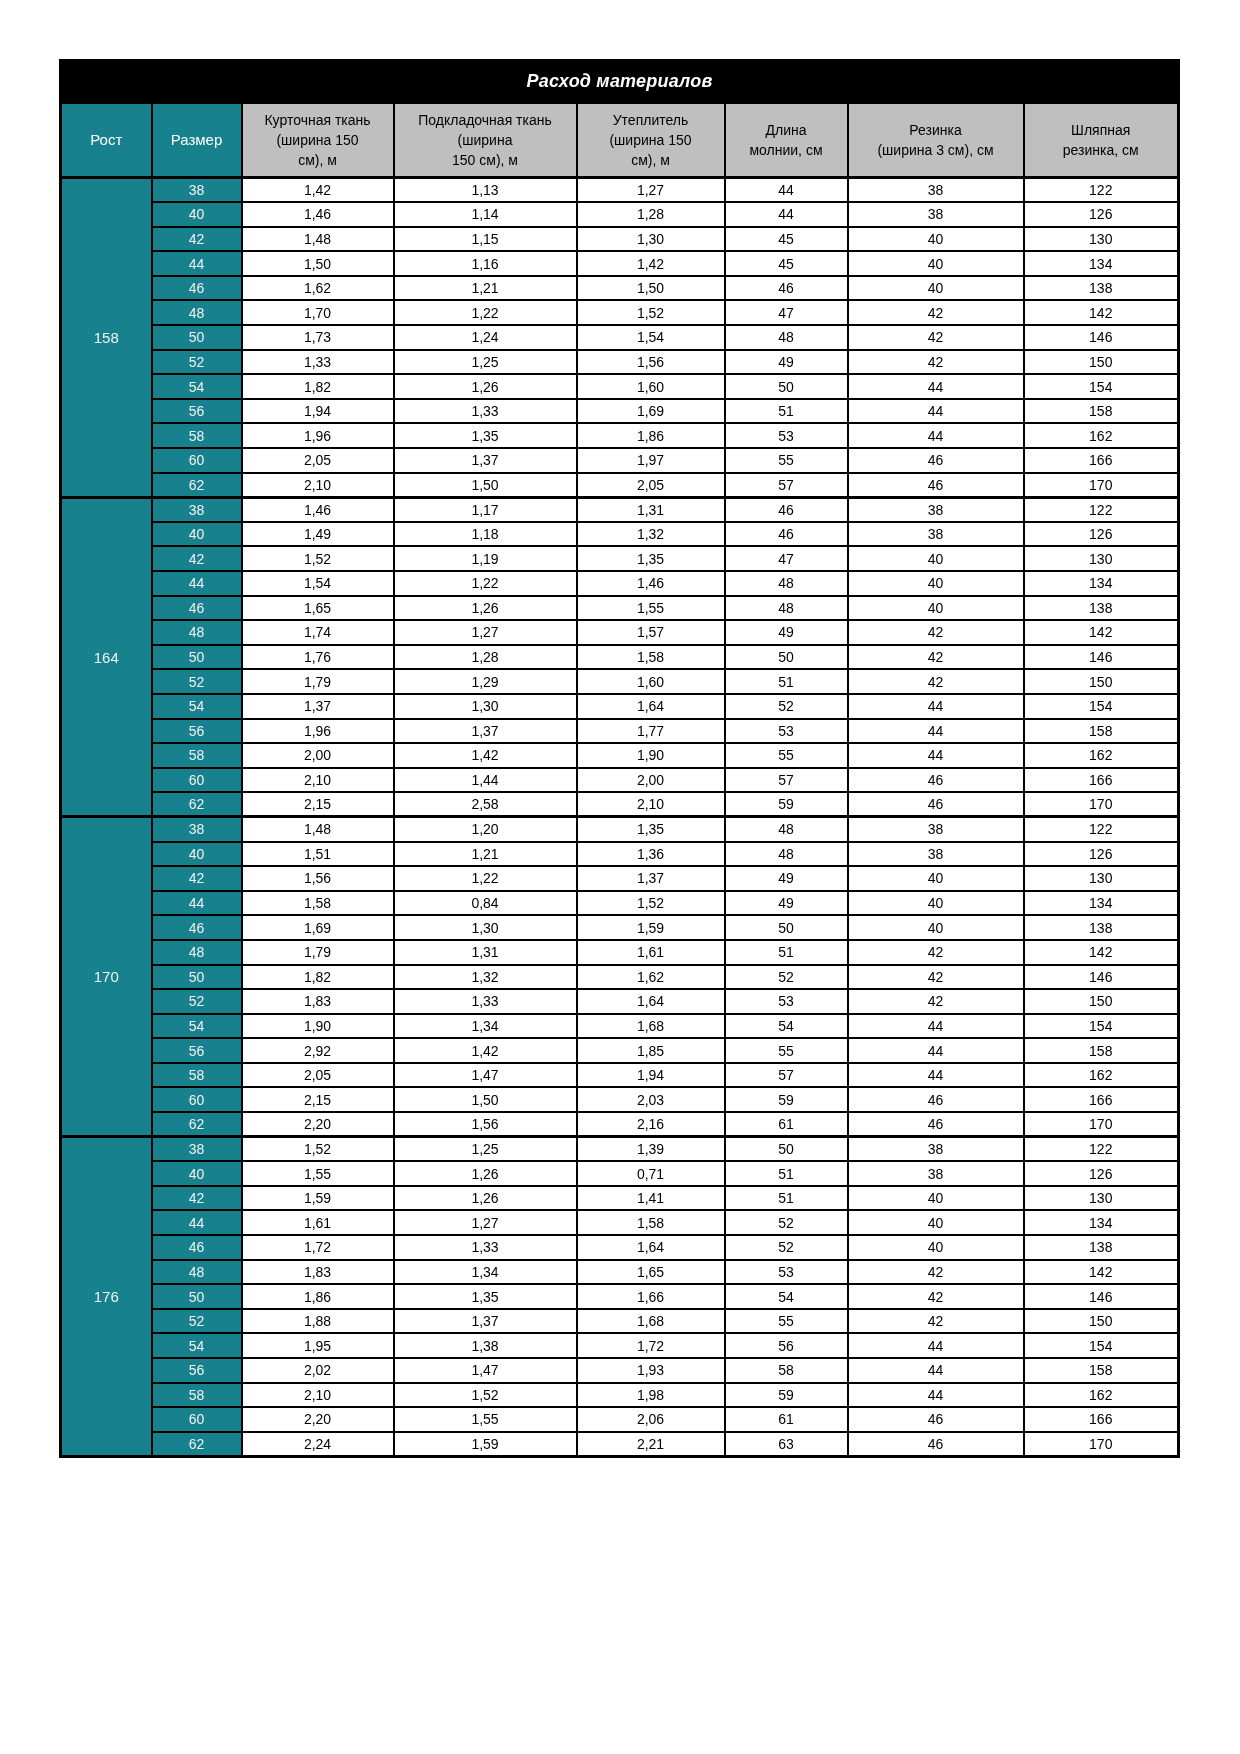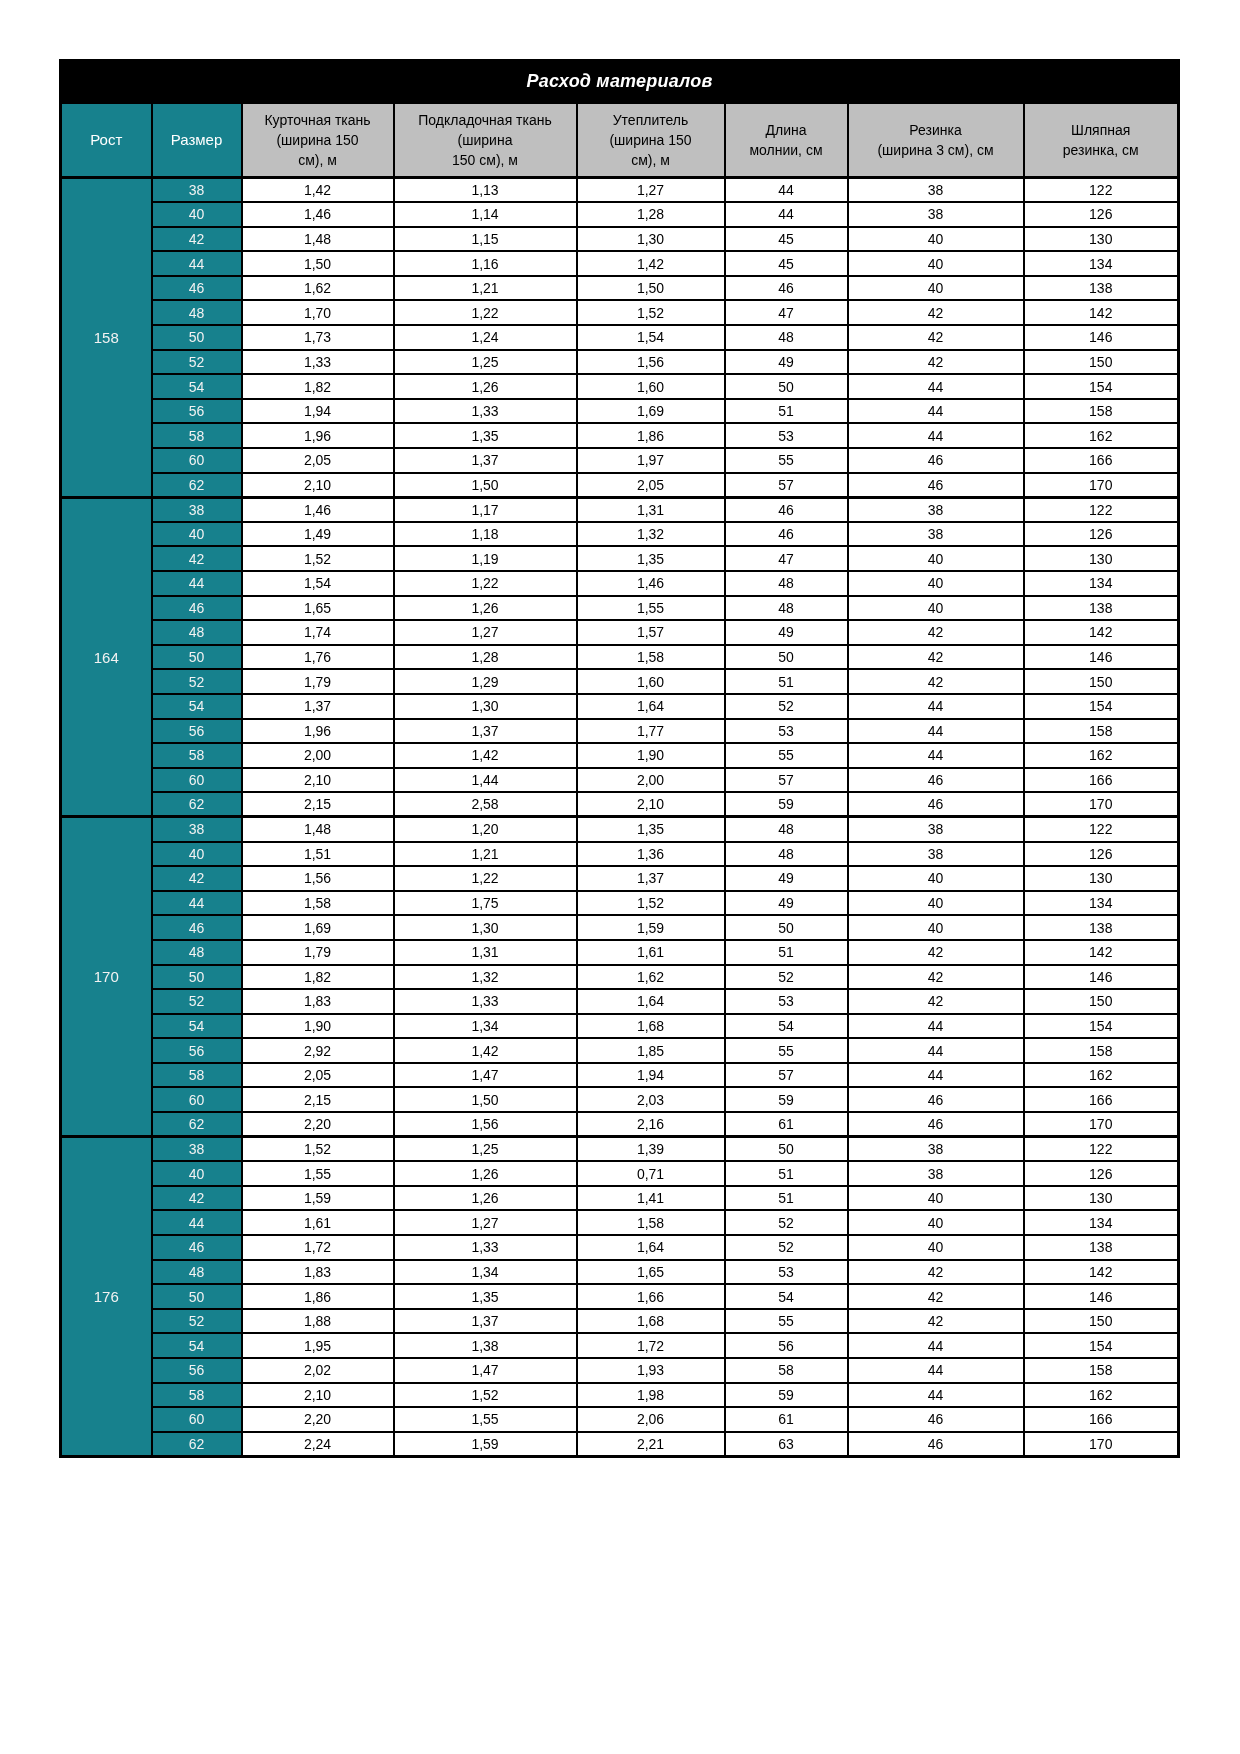--- a/index.html
+++ b/index.html
@@ -382,21 +382,21 @@
           <td class="val">1,56</td>
           <td class="val">1,22</td>
           <td class="val">1,37</td>
           <td class="val">49</td>
           <td class="val">40</td>
           <td class="val">130</td>
         </tr>
         <tr>
           <td class="size">44</td>
           <td class="val">1,58</td>
-          <td class="val">1,75</td>
+          <td class="val">0,84</td>
           <td class="val">1,52</td>
           <td class="val">49</td>
           <td class="val">40</td>
           <td class="val">134</td>
         </tr>
         <tr>
           <td class="size">46</td>
           <td class="val">1,69</td>
           <td class="val">1,30</td>
           <td class="val">1,59</td>

